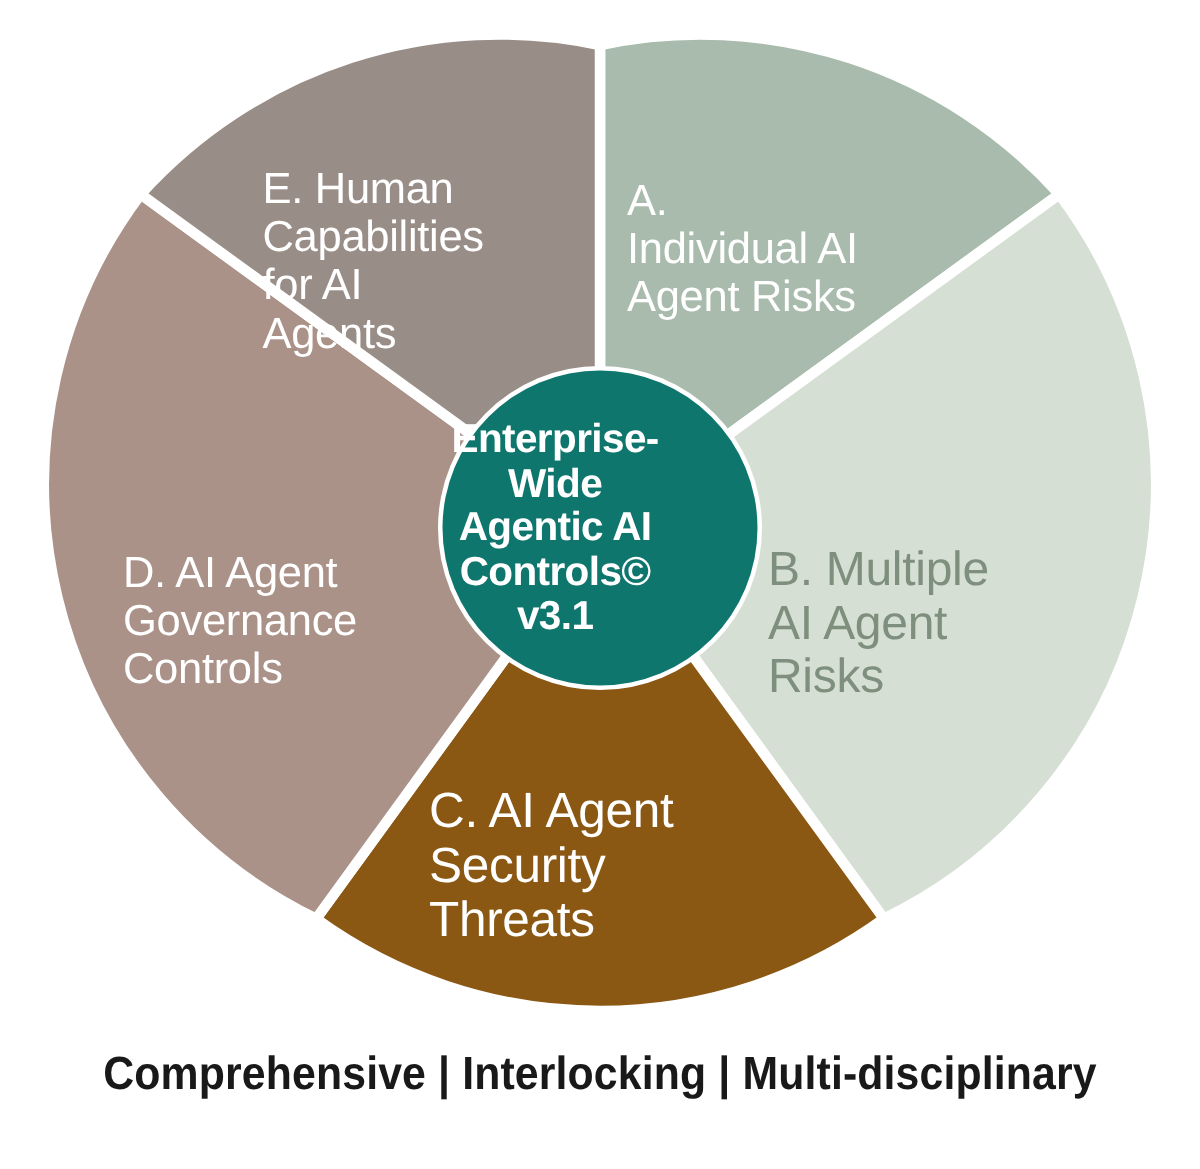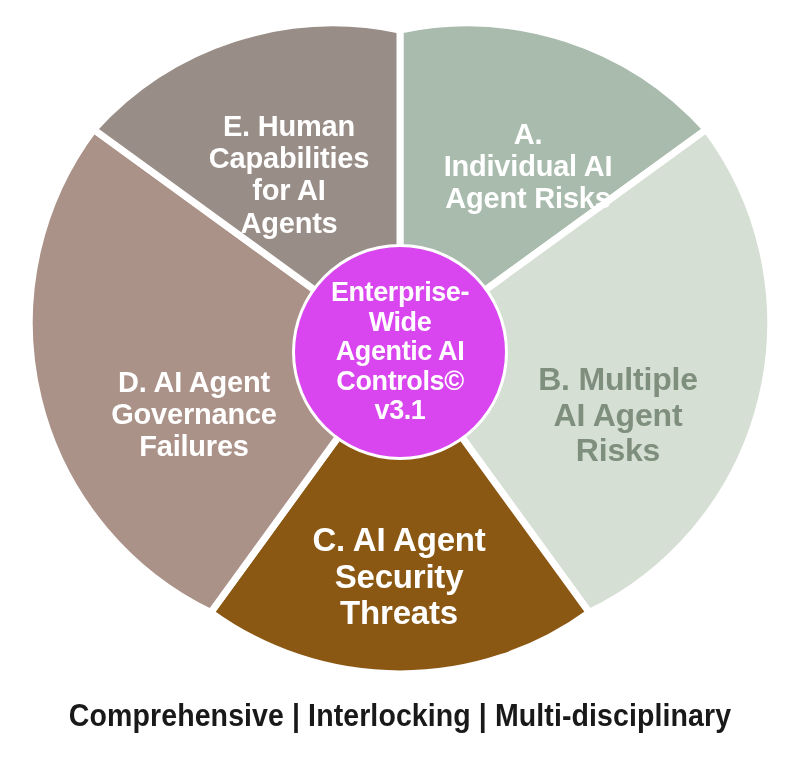--- a/index.html
+++ b/index.html
@@ -23,23 +23,23 @@
   #wheel-svg {
     position: absolute;
     left: 0;
     top: 0;
     width: 800px;
     height: 700px;
     display: block;
   }
   .segment-label {
     position: absolute;
-    text-align: center;
+    text-align: left;
     font-family: "Liberation Sans", sans-serif;
-    font-weight: bold;
+    font-weight: normal;
     line-height: 1.11;
     letter-spacing: -0.2px;
     white-space: pre-line;
     pointer-events: none;
   }
   .seg-a {
     left: 418px;
     top: 118px;
     width: 220px;
     font-size: 29px;
@@ -73,24 +73,23 @@
     font-size: 29px;
     color: #ffffff;
   }
   #hub {
     position: absolute;
     left: 295px;
     top: 247px;
     width: 210px;
     height: 210px;
     border-radius: 50%;
-    background: #d946ef;
+    background: #0f766e;
     display: flex;
     align-items: center;
-    justify-content: center;
   }
   #hub-label {
     text-align: center;
     color: #ffffff;
     font-family: "Liberation Sans", sans-serif;
     font-weight: bold;
     font-size: 27px;
     line-height: 1.09;
     letter-spacing: -0.4px;
     white-space: pre-line;
@@ -136,21 +135,21 @@
 Individual AI
 Agent Risks</div>
   <div class="segment-label seg-b">B. Multiple
 AI Agent
 Risks</div>
   <div class="segment-label seg-c">C. AI Agent
 Security
 Threats</div>
   <div class="segment-label seg-d">D. AI Agent
 Governance
-Failures</div>
+Controls</div>
   <div class="segment-label seg-e">E. Human
 Capabilities
 for AI
 Agents</div>
 
   <div id="hub">
     <div id="hub-label">Enterprise-
 Wide
 Agentic AI
 Controls©

